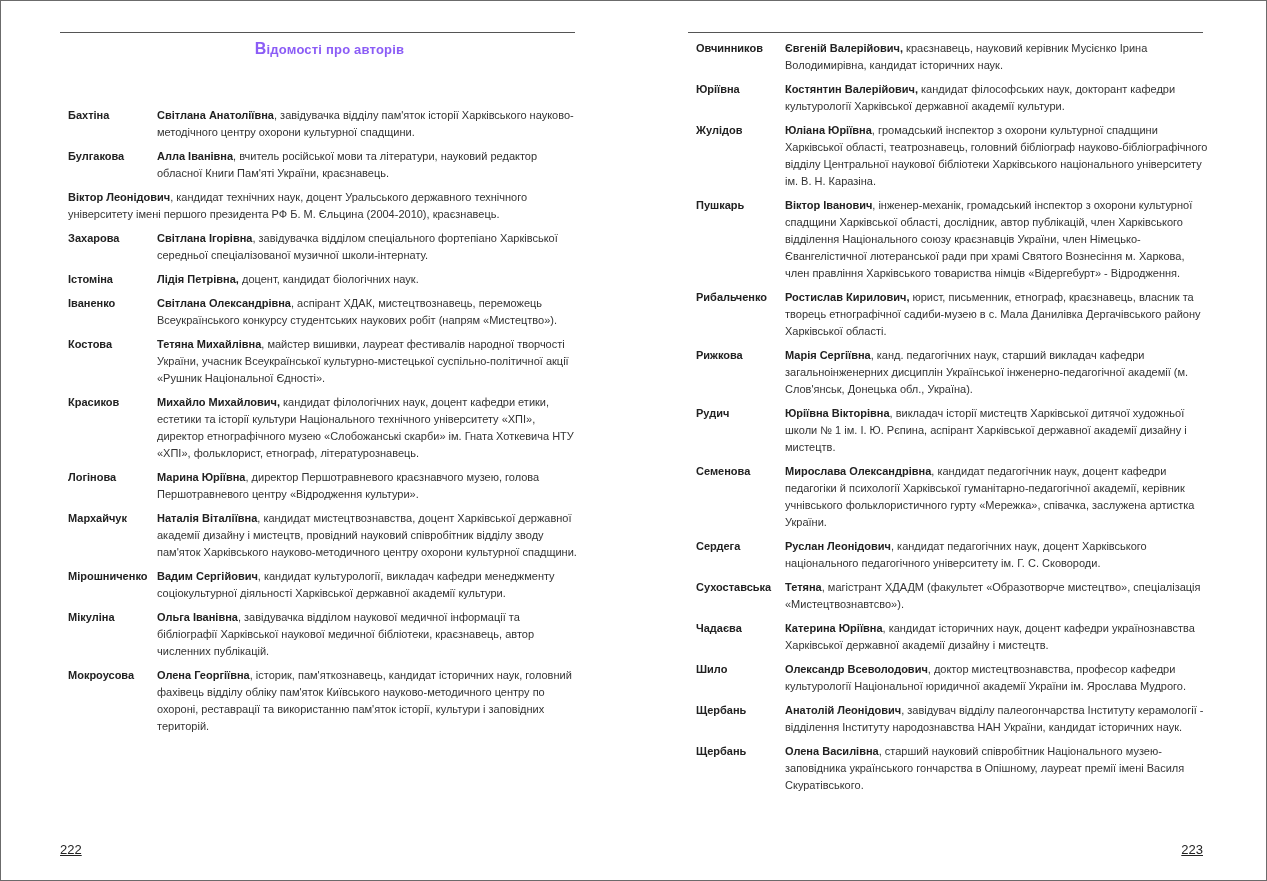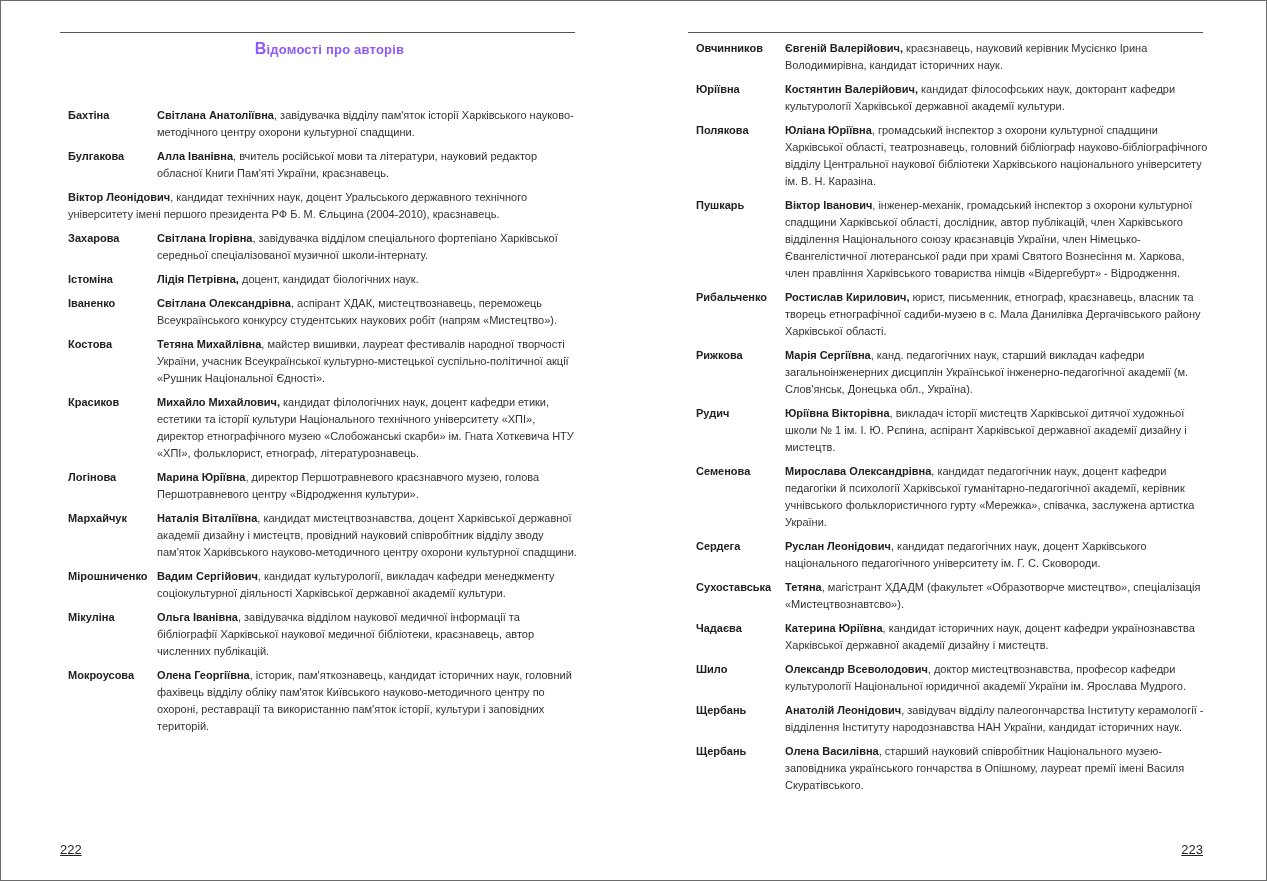--- a/index.html
+++ b/index.html
@@ -103,21 +103,21 @@
   <div class="entries" id="right-entries">
       <div class="entry">
         <div class="surname">Овчинников</div>
         <div class="desc"><span class="nm">Євгеній Валерійович,</span><span> краєзнавець, науковий керівник Мусієнко Ірина Володимирівна, кандидат історичних наук.</span></div>
       </div>
       <div class="entry">
         <div class="surname">Юріївна</div>
         <div class="desc"><span class="nm">Костянтин Валерійович,</span><span> кандидат філософських наук, докторант кафедри культурології Харківської державної академії культури.</span></div>
       </div>
       <div class="entry">
-        <div class="surname">Полякова</div>
+        <div class="surname">Жулідов</div>
         <div class="desc"><span class="nm">Юліана Юріївна</span><span>, громадський інспектор з охорони культурної спадщини Харківської області, театрознавець, головний бібліограф науково-бібліографічного відділу Центральної наукової бібліотеки Харківського національного університету ім. В. Н. Каразіна.</span></div>
       </div>
       <div class="entry">
         <div class="surname">Пушкарь</div>
         <div class="desc"><span class="nm">Віктор Іванович</span><span>, інженер-механік, громадський інспектор з охорони культурної спадщини Харківської області, дослідник, автор публікацій, член Харківського відділення Національного союзу краєзнавців України, член Німецько-Євангелістичної лютеранської ради при храмі Святого Вознесіння м. Харкова, член правління Харківського товариства німців «Відергебурт» - Відродження.</span></div>
       </div>
       <div class="entry">
         <div class="surname">Рибальченко</div>
         <div class="desc"><span class="nm">Ростислав Кирилович,</span><span> юрист, письменник, етнограф, краєзнавець, власник та творець етнографічної садиби-музею в с. Мала Данилівка Дергачівського району Харківської області.</span></div>
       </div>

